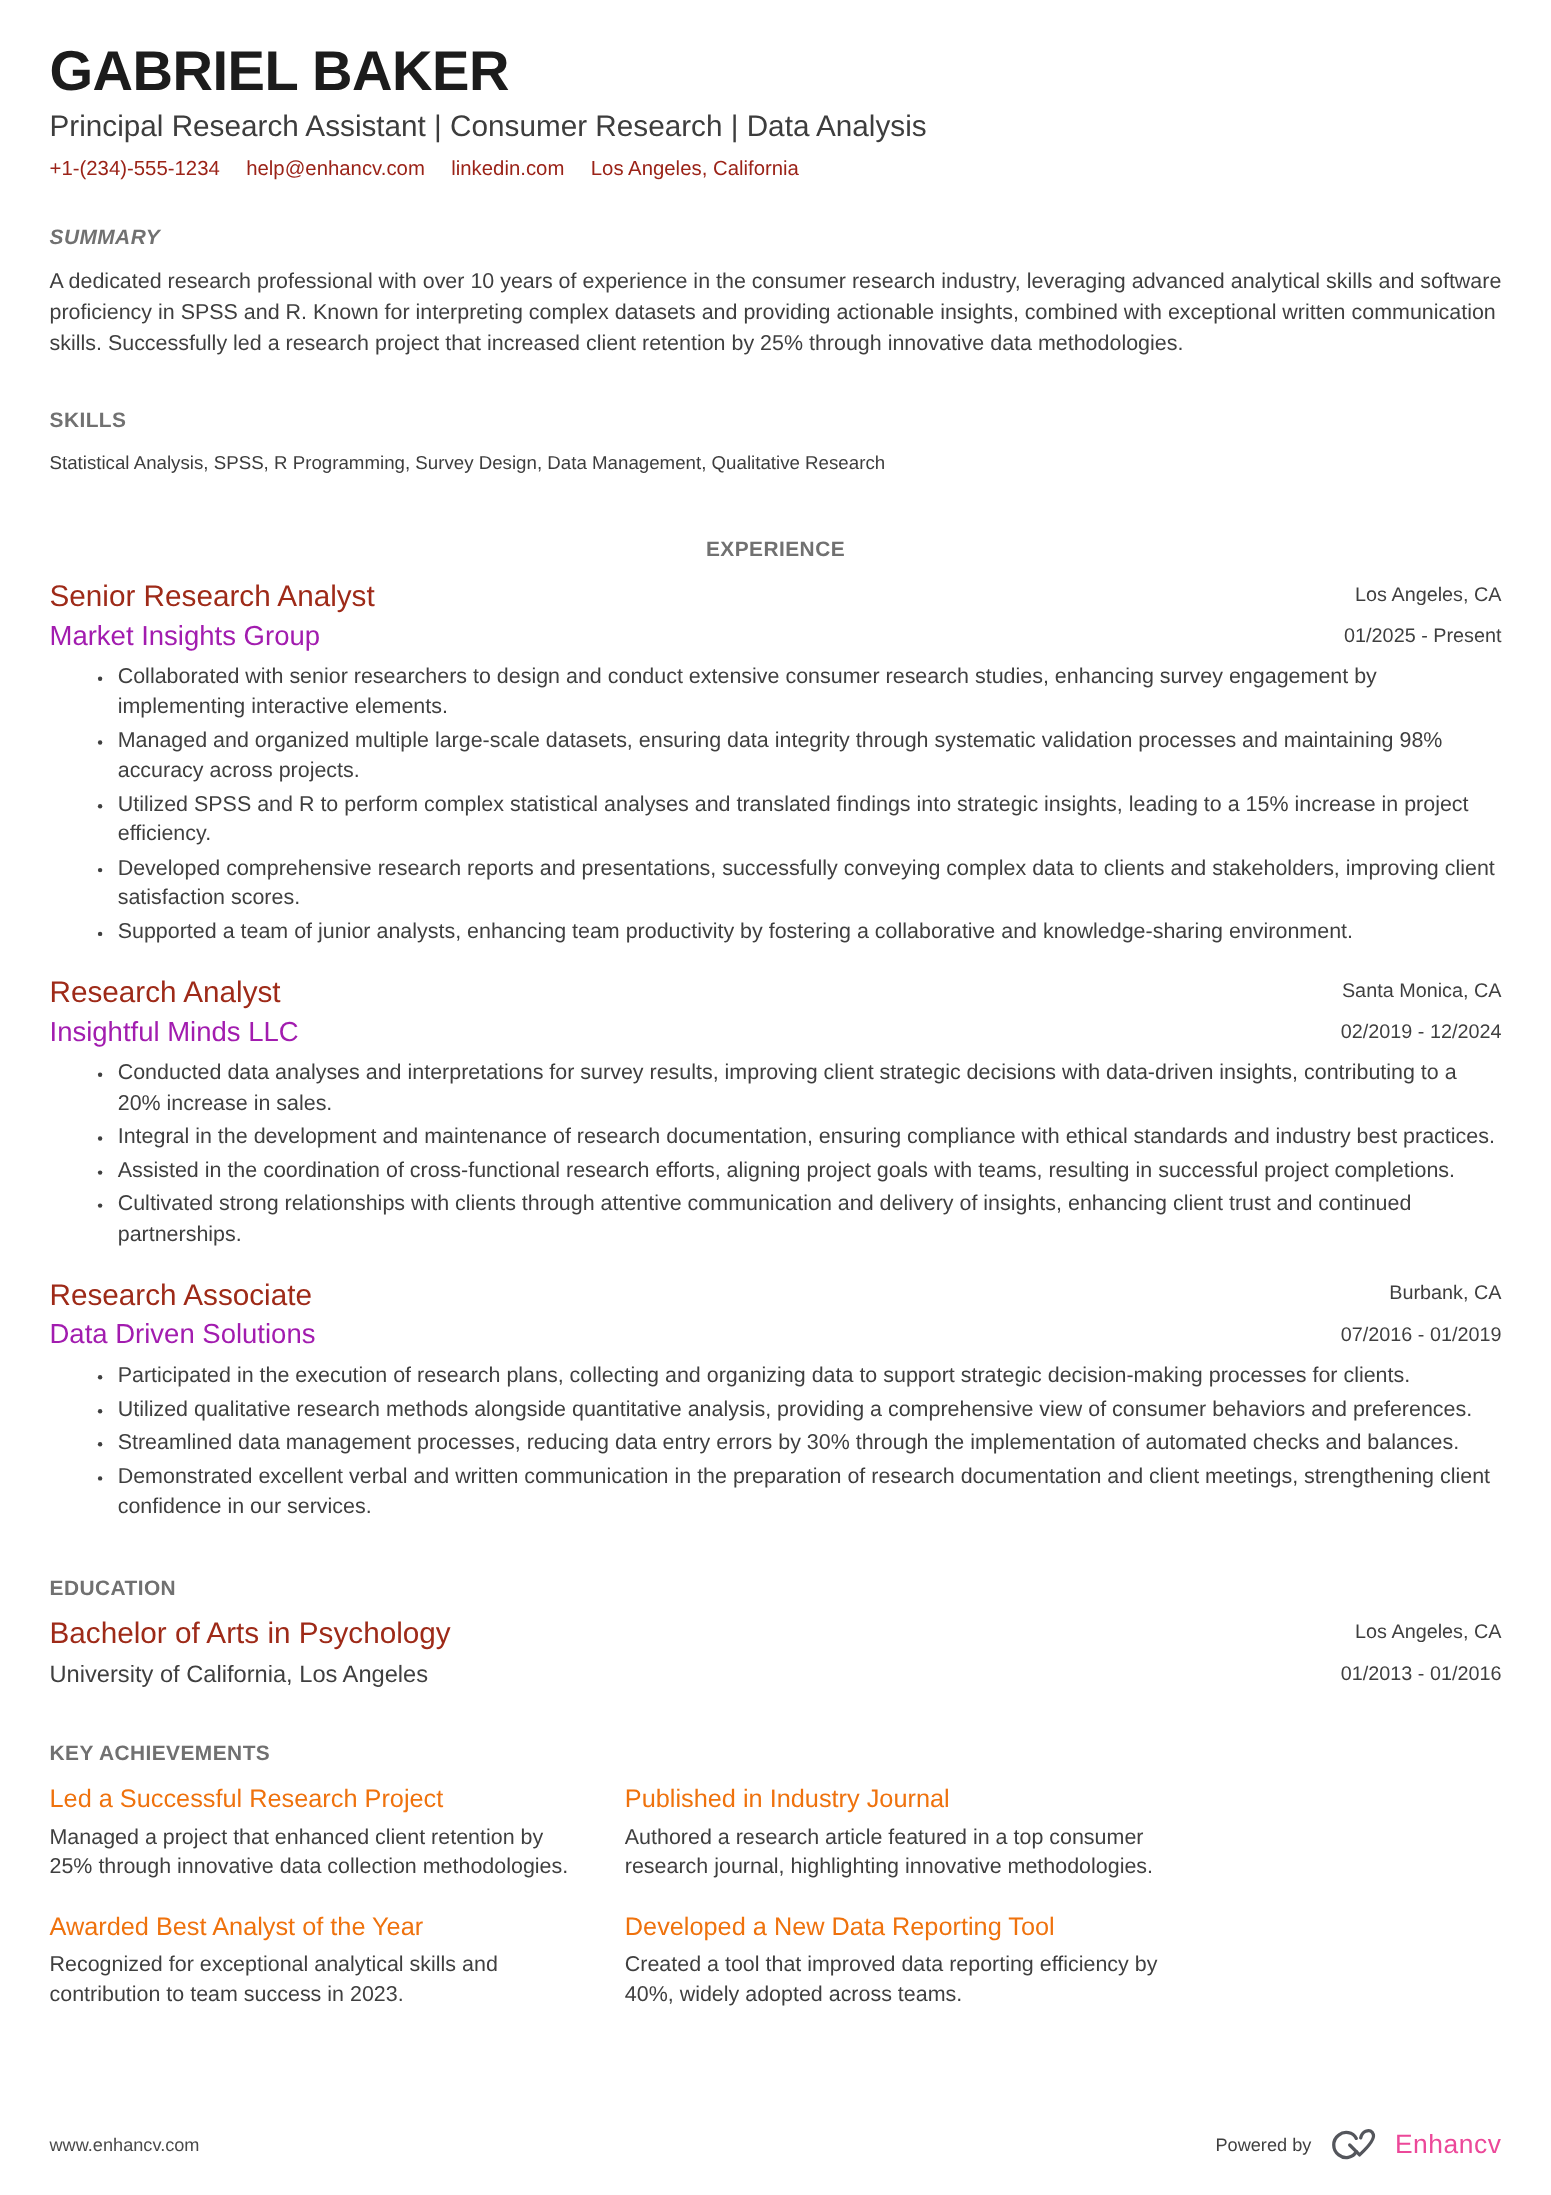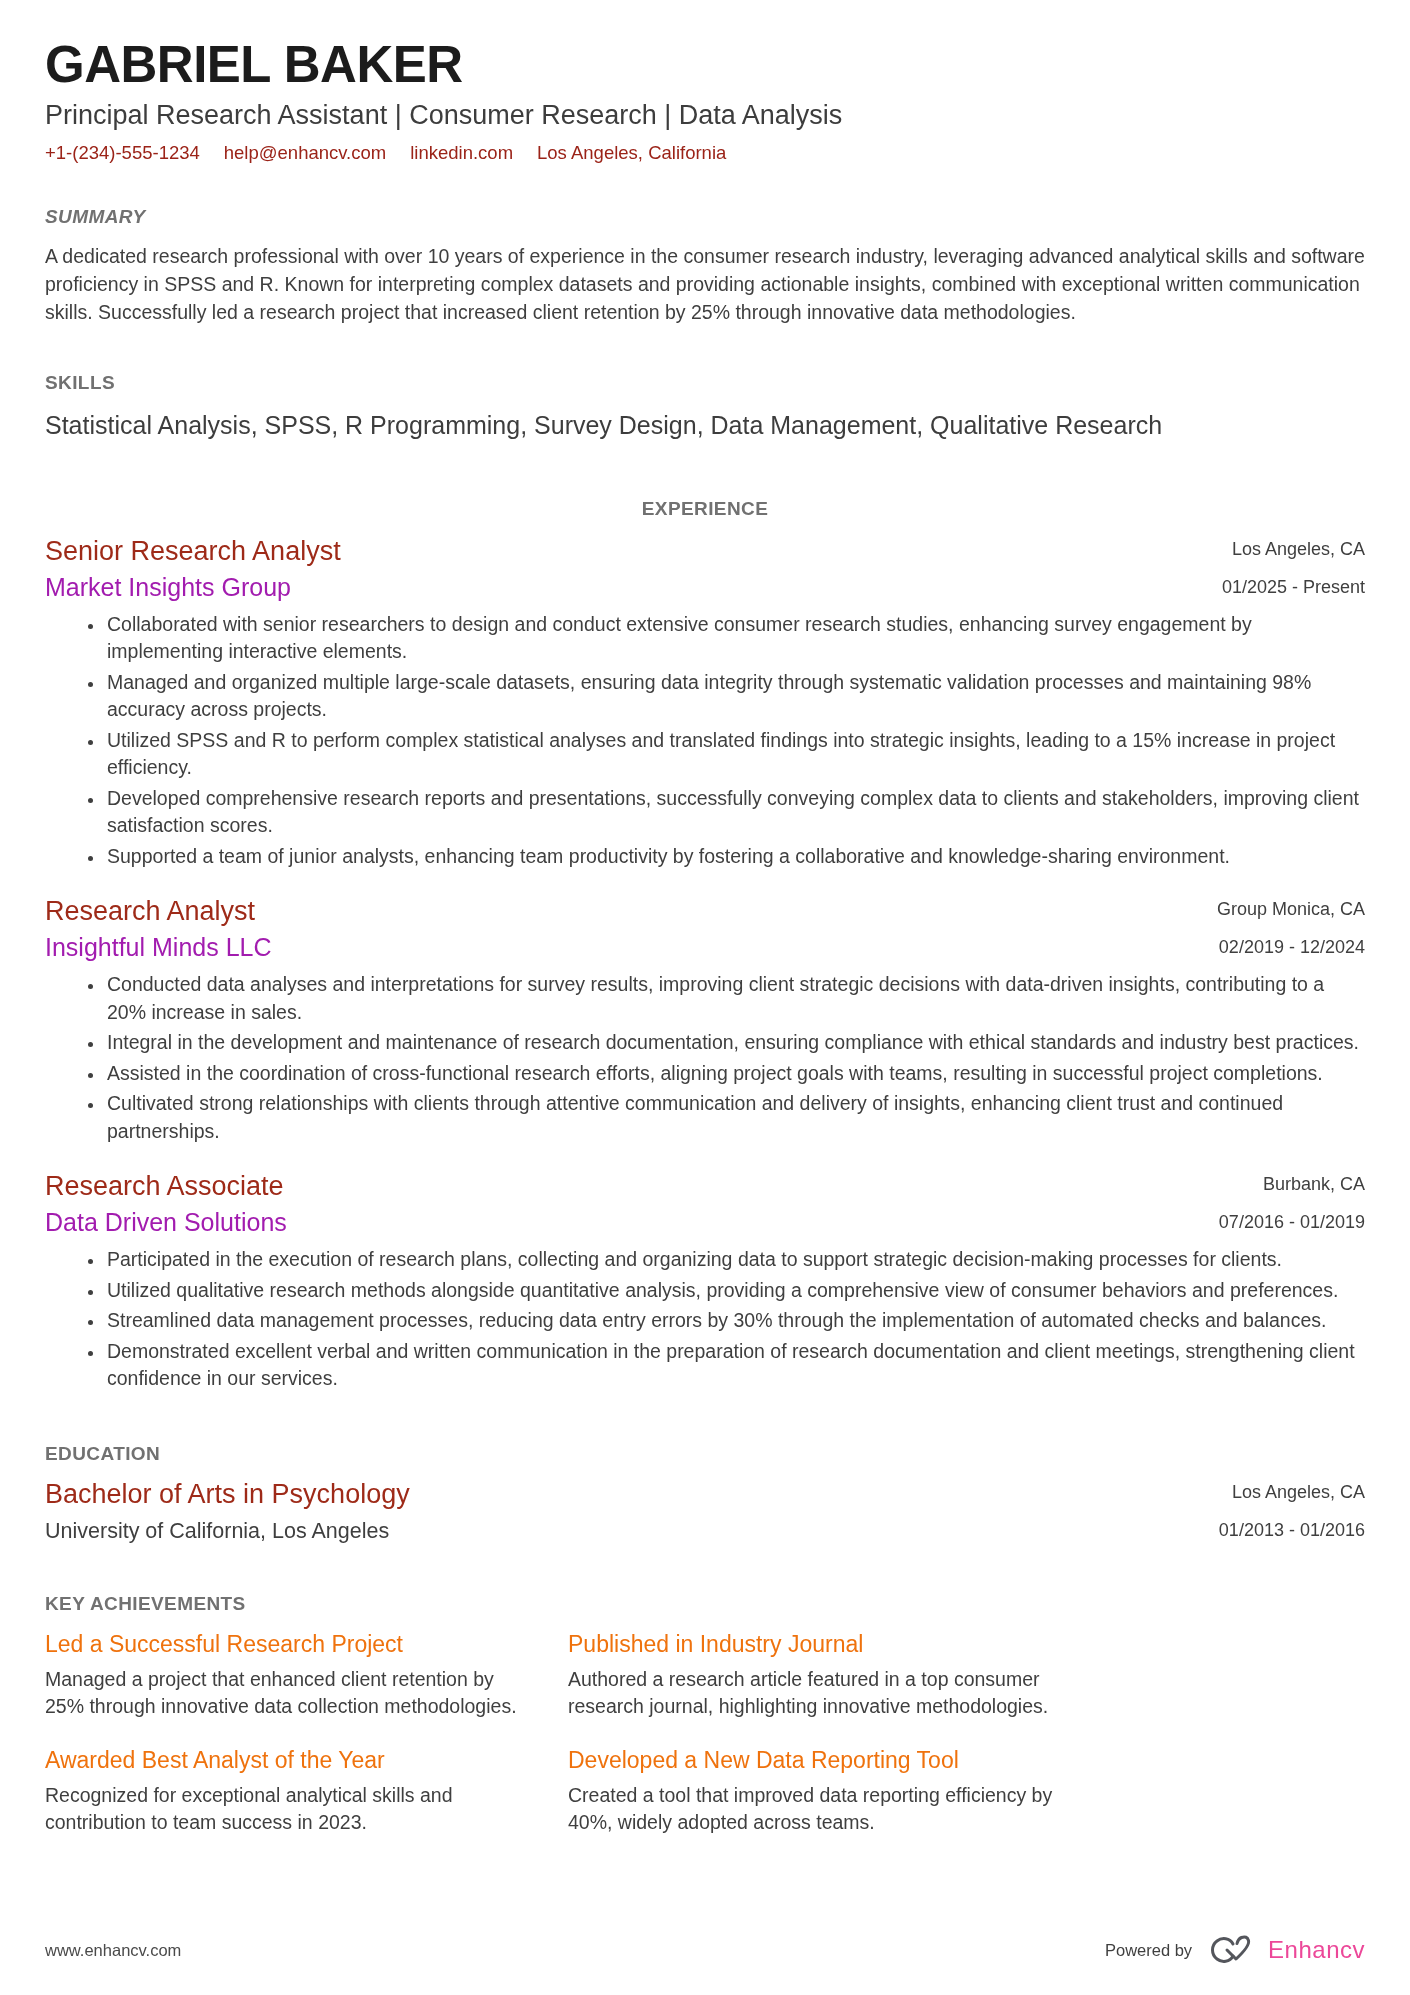--- a/index.html
+++ b/index.html
@@ -30,21 +30,21 @@
   .section-heading {
     font-size:19px; font-weight:700; color:#717171;
     letter-spacing:0.4px;
   }
   .summary-heading { margin-top:42px;font-style:italic; }
   .summary-text {
     margin-top:14px; font-size:19.5px; line-height:28px; color:#3f3f3f;
   }
   .skills-heading { margin-top:46px; }
   .skills-text {
-    margin-top:17px; font-size:25px; color:#3d3d3d;
+    margin-top:17px; font-size:17px; color:#3d3d3d;
   }
   .experience-heading { margin-top:58px;text-align:center; }
   
   .entry-header { display:flex; justify-content:space-between; align-items:flex-start; }
   .job { margin-top:14px; }
   .job + .job { margin-top:24px; }
   .job-title { font-size:27px; color:#9e2a18; font-weight:400; line-height:34px; }
   .job-company { margin-top:5px; font-size:25px; color:#a21caf; font-weight:400; line-height:28px; }
   .entry-meta { text-align:right; font-size:18px; color:#3f3f3f; padding-top:5px; }
   .entry-meta .meta-dates { margin-top:17px; }
@@ -125,21 +125,21 @@
     </ul>
   </div>
 
   <div class="job">
     <div class="entry-header">
       <div>
         <div class="job-title">Research Analyst</div>
         <div class="job-company">Insightful Minds LLC</div>
       </div>
       <div class="entry-meta">
-        <div class="meta-location">Group Monica, CA</div>
+        <div class="meta-location">Santa Monica, CA</div>
         <div class="meta-dates">02/2019 - 12/2024</div>
       </div>
     </div>
     <ul class="bullets">
       <li>Conducted data analyses and interpretations for survey results, improving client strategic decisions with data-driven insights, contributing to a 20% increase in sales.</li>
       <li>Integral in the development and maintenance of research documentation, ensuring compliance with ethical standards and industry best practices.</li>
       <li>Assisted in the coordination of cross-functional research efforts, aligning project goals with teams, resulting in successful project completions.</li>
       <li>Cultivated strong relationships with clients through attentive communication and delivery of insights, enhancing client trust and continued partnerships.</li>
     </ul>
   </div>

